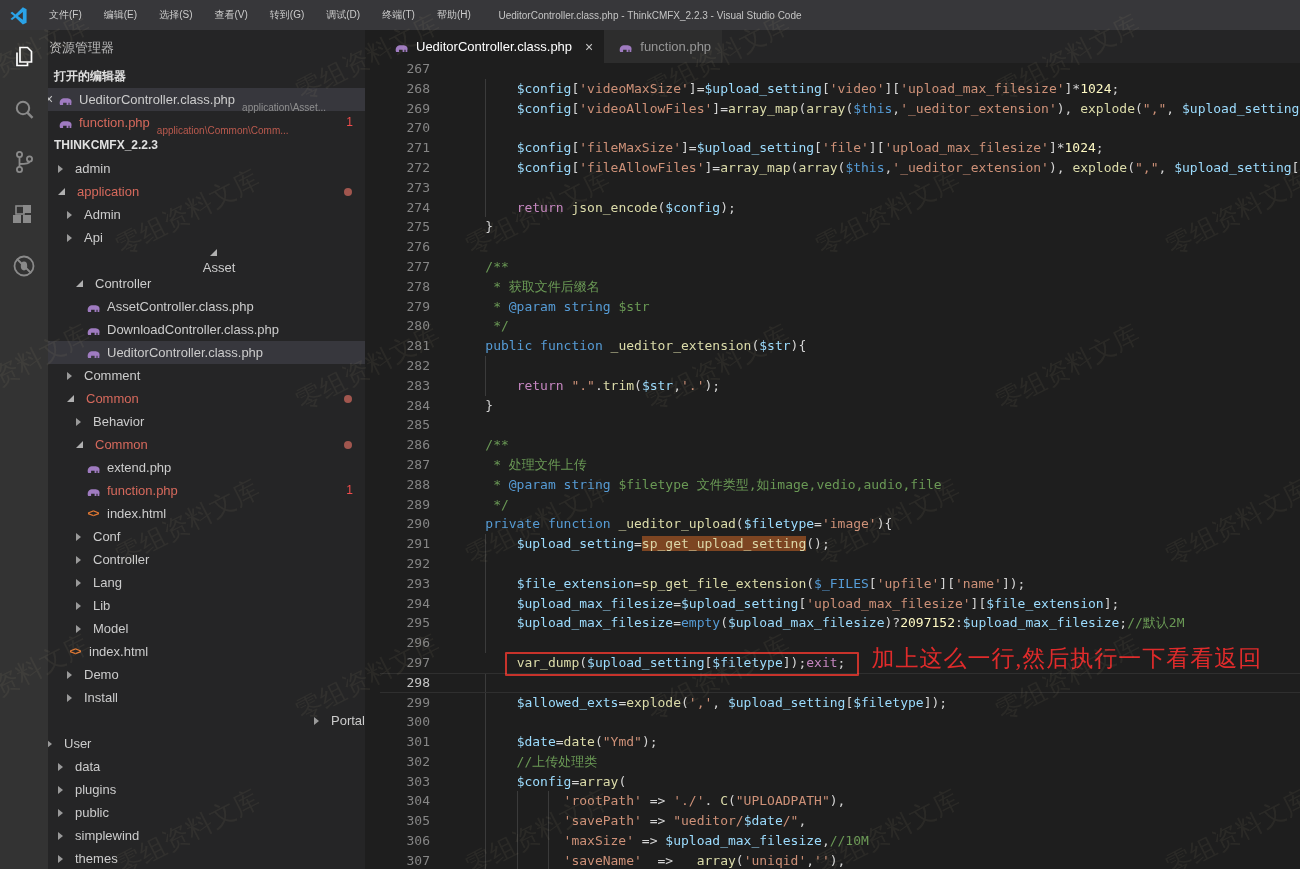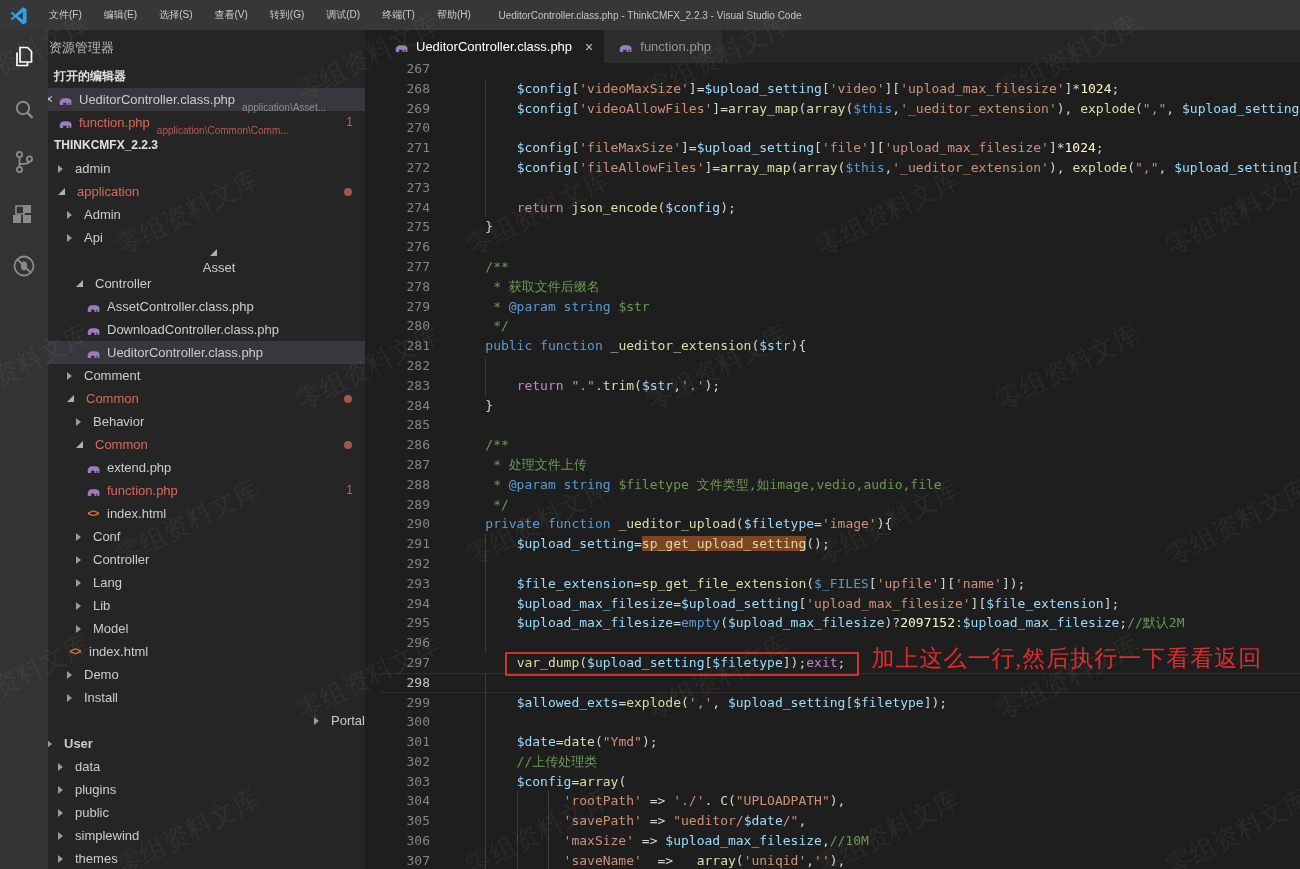--- a/index.html
+++ b/index.html
@@ -269,21 +269,21 @@
         <span class="tree-label">Demo</span>
       </div>
       <div class="tree-row" style="padding-left: 34px;">
         <span class="tw-c" style="margin-right: 6px;"></span>
         <span class="tree-label">Install</span>
       </div>
       <div class="tree-row" style="padding-left: 34px; justify-content: flex-end;">
         <span class="tw-c" style="margin-right: 6px;"></span>
         <span class="tree-label">Portal</span>
       </div>
-      <div class="tree-row" style="padding-left: 14px; font-weight: bold;">
+      <div class="tree-row" style="padding-left: 14px;">
         <span class="tw-c" style="margin-right: 6px;"></span>
         <span class="tree-label">User</span>
       </div>
       <div class="tree-row" style="padding-left: 25px;">
         <span class="tw-c" style="margin-right: 6px;"></span>
         <span class="tree-label">data</span>
       </div>
       <div class="tree-row" style="padding-left: 25px;">
         <span class="tw-c" style="margin-right: 6px;"></span>
         <span class="tree-label">plugins</span>

